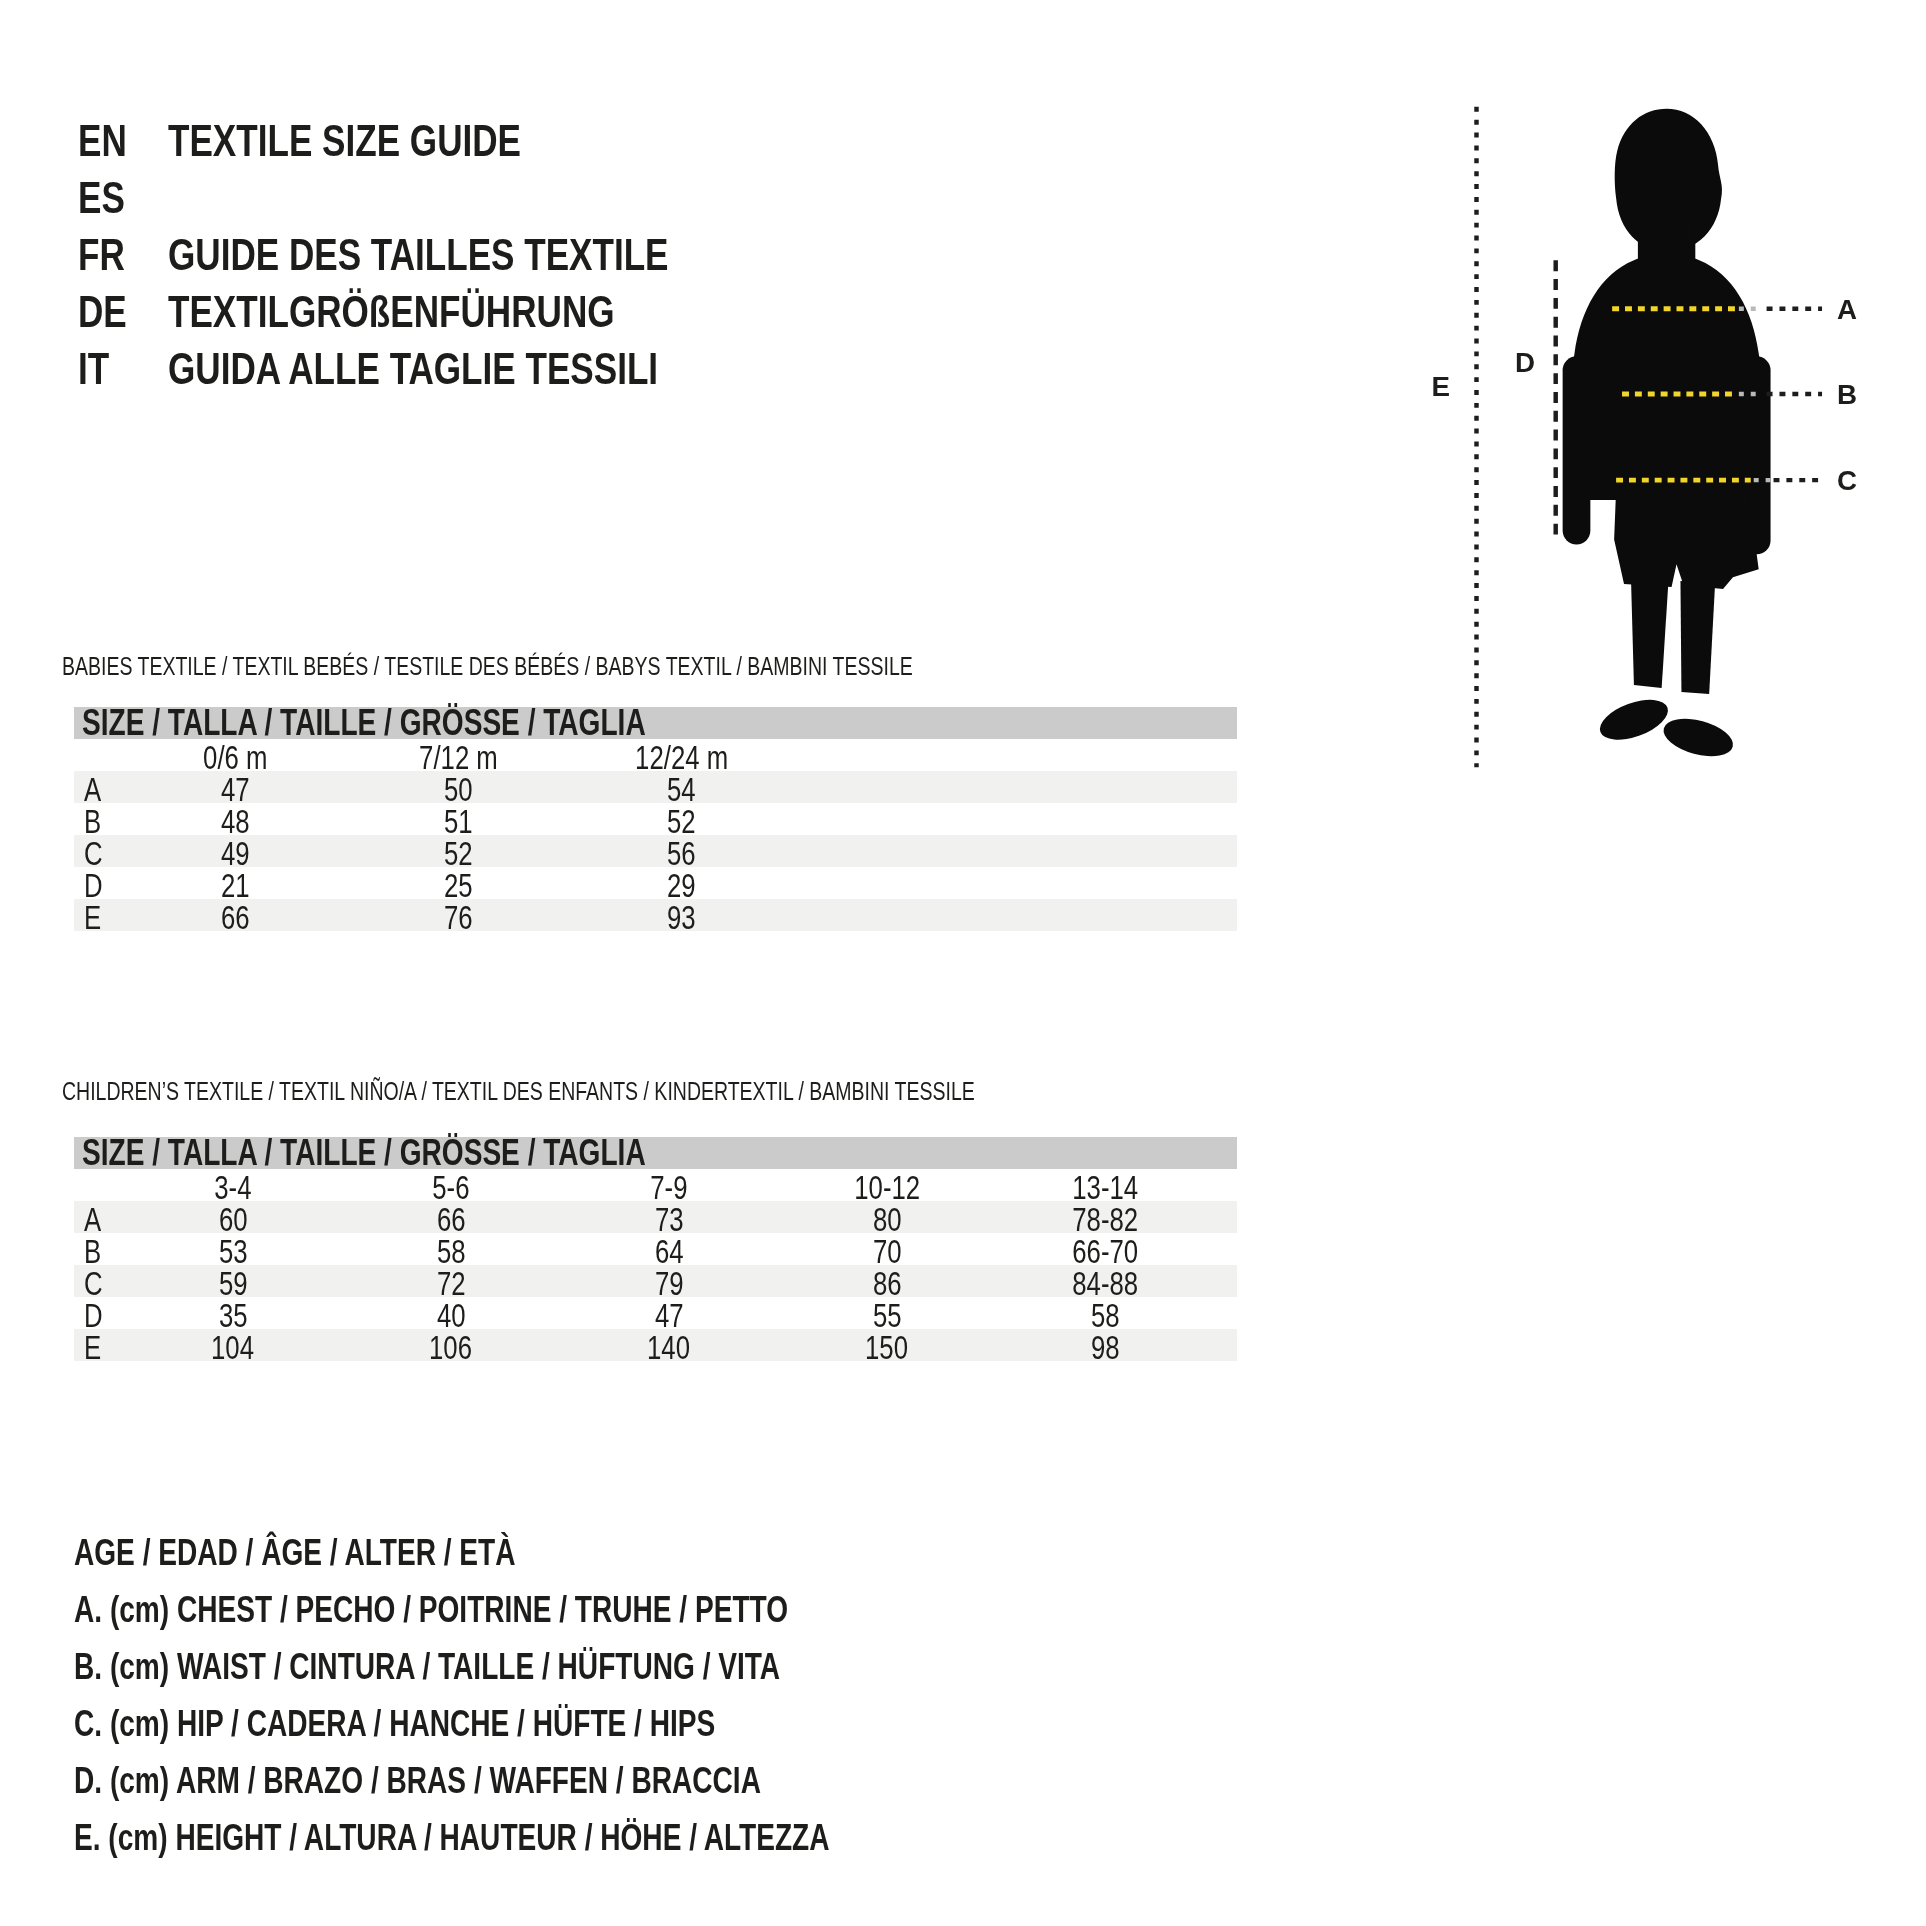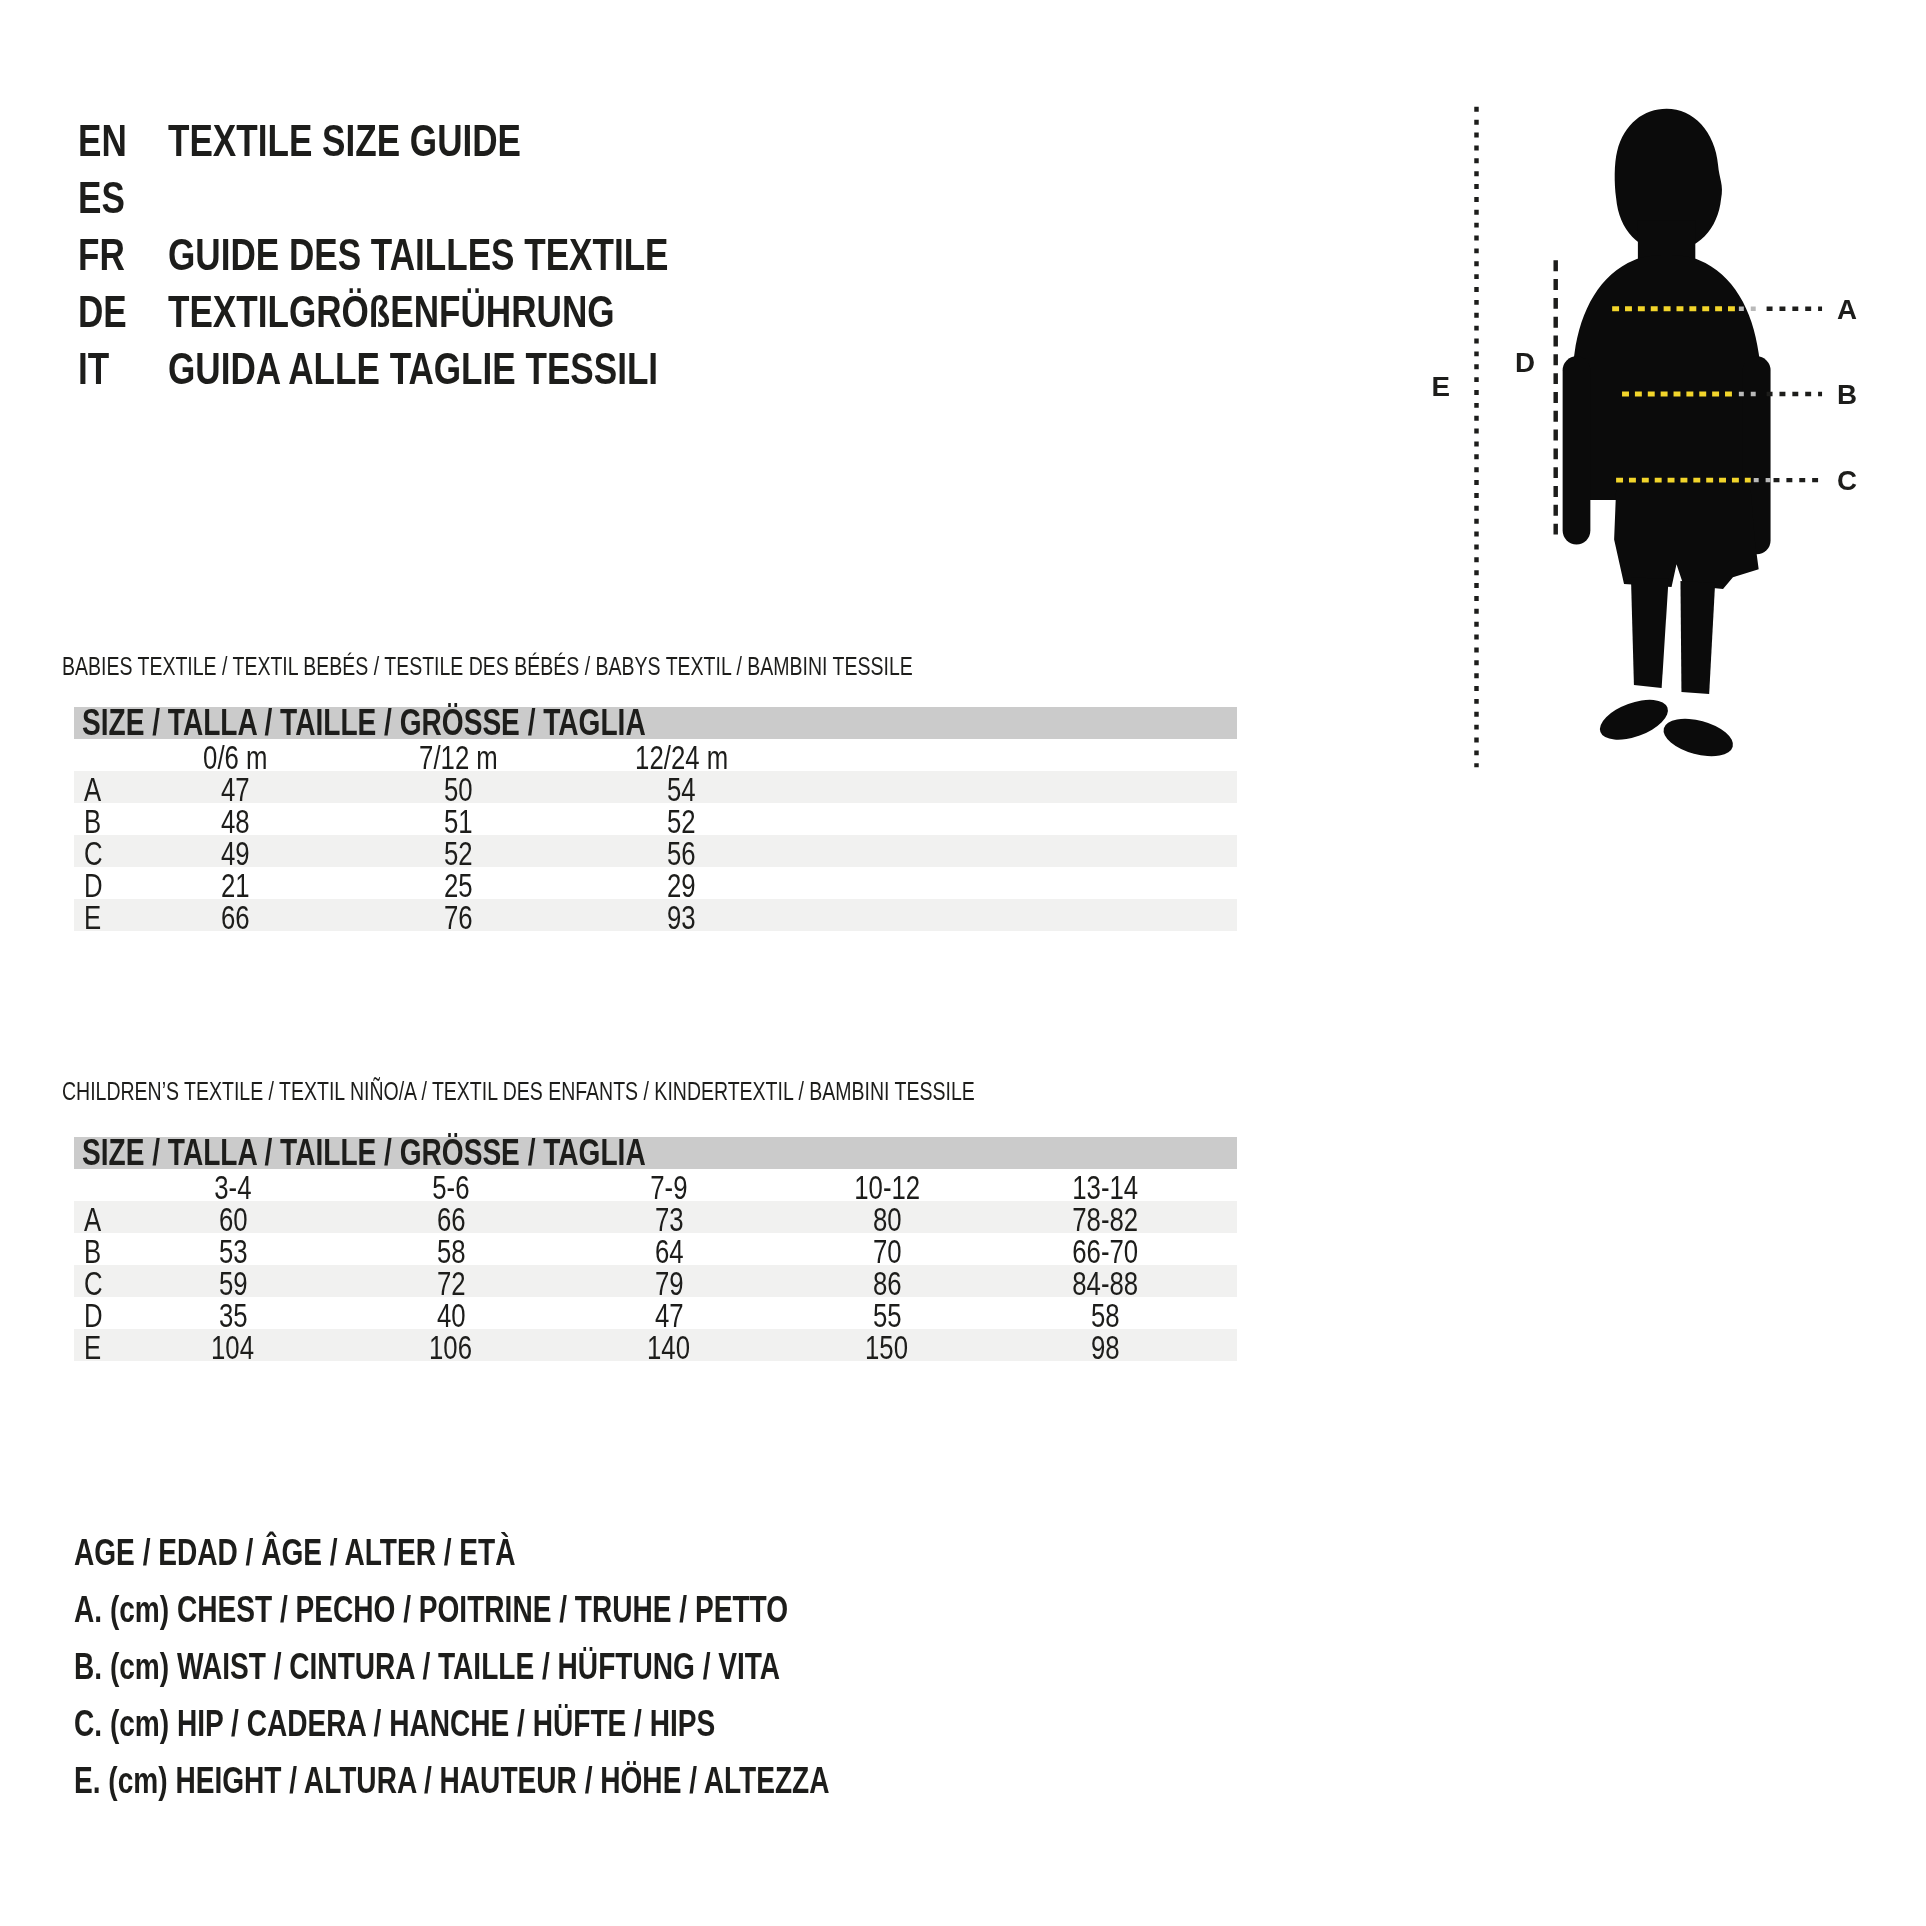--- a/index.html
+++ b/index.html
@@ -219,18 +219,21 @@
     <div class="legend-line">
         <span class="cond">A. (cm) CHEST / PECHO / POITRINE / TRUHE / PETTO</span>
       </div>
     <div class="legend-line">
         <span class="cond">B. (cm) WAIST / CINTURA / TAILLE / HÜFTUNG / VITA</span>
       </div>
     <div class="legend-line">
         <span class="cond">C. (cm) HIP / CADERA / HANCHE / HÜFTE / HIPS</span>
       </div>
     <div class="legend-line">
+        <span class="cond">D. (cm) ARM / BRAZO / BRAS / WAFFEN / BRACCIA</span>
+      </div>
+    <div class="legend-line">
         <span class="cond">E. (cm) HEIGHT / ALTURA / HAUTEUR / HÖHE / ALTEZZA</span>
       </div>
   </div>
 
 </div>
 
 
 </body></html>

